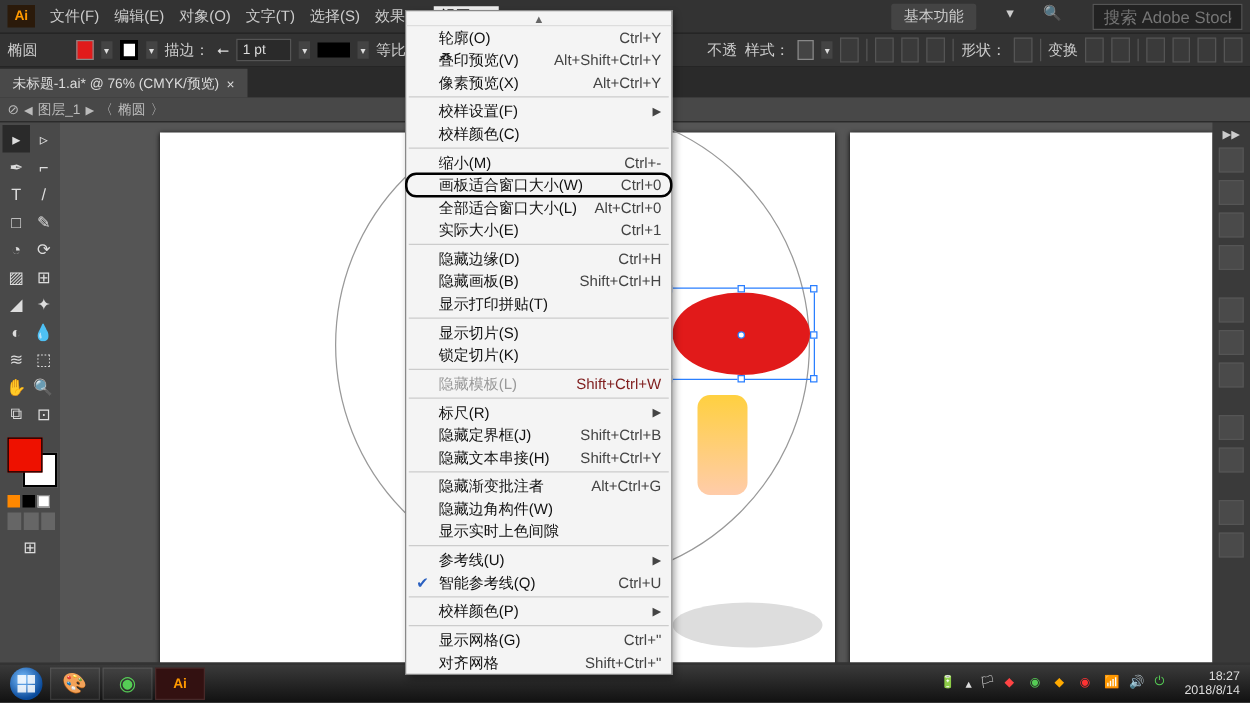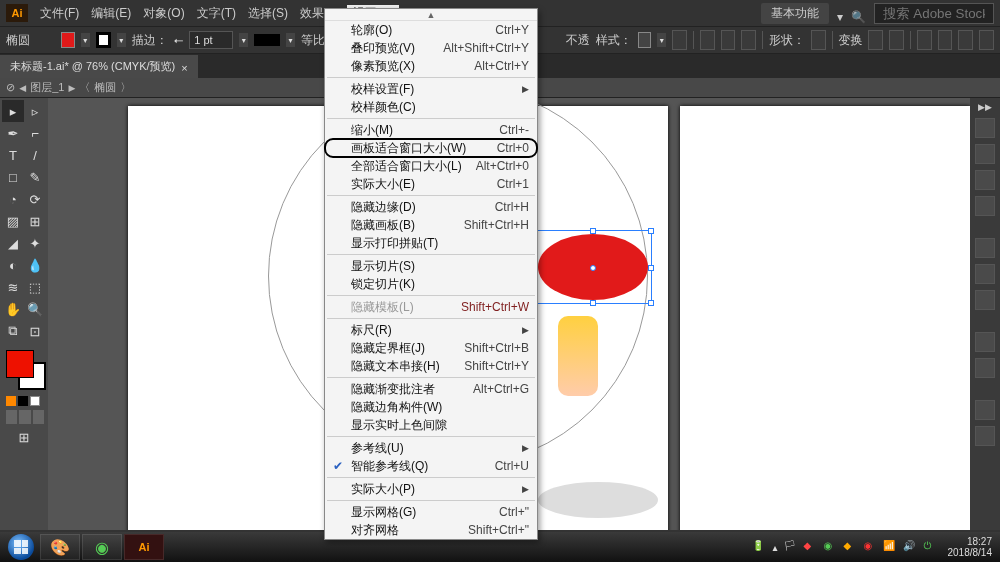--- a/index.html
+++ b/index.html
@@ -2,21 +2,21 @@
 <html><head>
 <meta charset="utf-8">
 <style>
 * { margin: 0; padding: 0; box-sizing: border-box; font-family: "Microsoft YaHei", Arial, sans-serif; }
 body { width: 1000px; height: 562px; background: #333; overflow: hidden; position: relative; }
 
 .menubar { height: 26px; background: #333; display: flex; align-items: center; padding: 0 6px; color: #ccc; font-size: 12px; }
 .menubar .logo { width: 22px; height: 18px; background: #2b1a0a; display: flex; align-items: center; justify-content: center; color: #f90; font-weight: bold; font-size: 11px; margin-right: 6px; }
 .menubar .mitem { padding: 0 6px; cursor: pointer; }
 .menubar .mitem.open { background: #eee; color: #111; }
-.menubar .right { margin-left: auto; display: flex; align-items: flex-end; gap: 8px; }
+.menubar .right { margin-left: auto; display: flex; align-items: flex-start; gap: 24px; }
 .menubar .right .bf { background: #444; padding: 2px 10px; border-radius: 2px; }
 .menubar .right .search { background: #222; padding: 2px 8px; border: 1px solid #555; color: #888; width: 120px; }
 
 .optbar { height: 28px; background: #333; border-top: 1px solid #222; border-bottom: 1px solid #222; display: flex; align-items: center; gap: 6px; padding: 0 6px; color: #ccc; font-size: 12px; }
 .optbar .lbl { white-space: nowrap; }
 .swatch { width: 20px; height: 16px; border: 1px solid #888; }
 .drop { width: 14px; height: 14px; background: #444; display: flex; align-items: center; justify-content: center; color: #ddd; font-size: 8px; }
 .field { background: #2a2a2a; border: 1px solid #555; color: #ddd; padding: 1px 4px; width: 44px; height: 18px; font-size: 11px; }
 .strokepreview { width: 40px; height: 12px; background: #000; }
 .optbar .btn { width: 22px; height: 20px; background: #3a3a3a; border: 1px solid #555; }
@@ -342,21 +342,21 @@
         <span>参考线(U)</span>
         <span class="sub">▶</span>
       </div>
       <div class="row">
         <span class="chk">✔</span>
         <span>智能参考线(Q)</span>
         <span class="sc">Ctrl+U</span>
       </div>
       <hr>
       <div class="row">
-        <span>实际大小(P)</span>
+        <span>校样颜色(P)</span>
         <span class="sub">▶</span>
       </div>
       <hr>
       <div class="row">
         <span>显示网格(G)</span>
         <span class="sc">Ctrl+"</span>
       </div>
       <div class="row">
         <span>对齐网格</span>
         <span class="sc">Shift+Ctrl+"</span>

